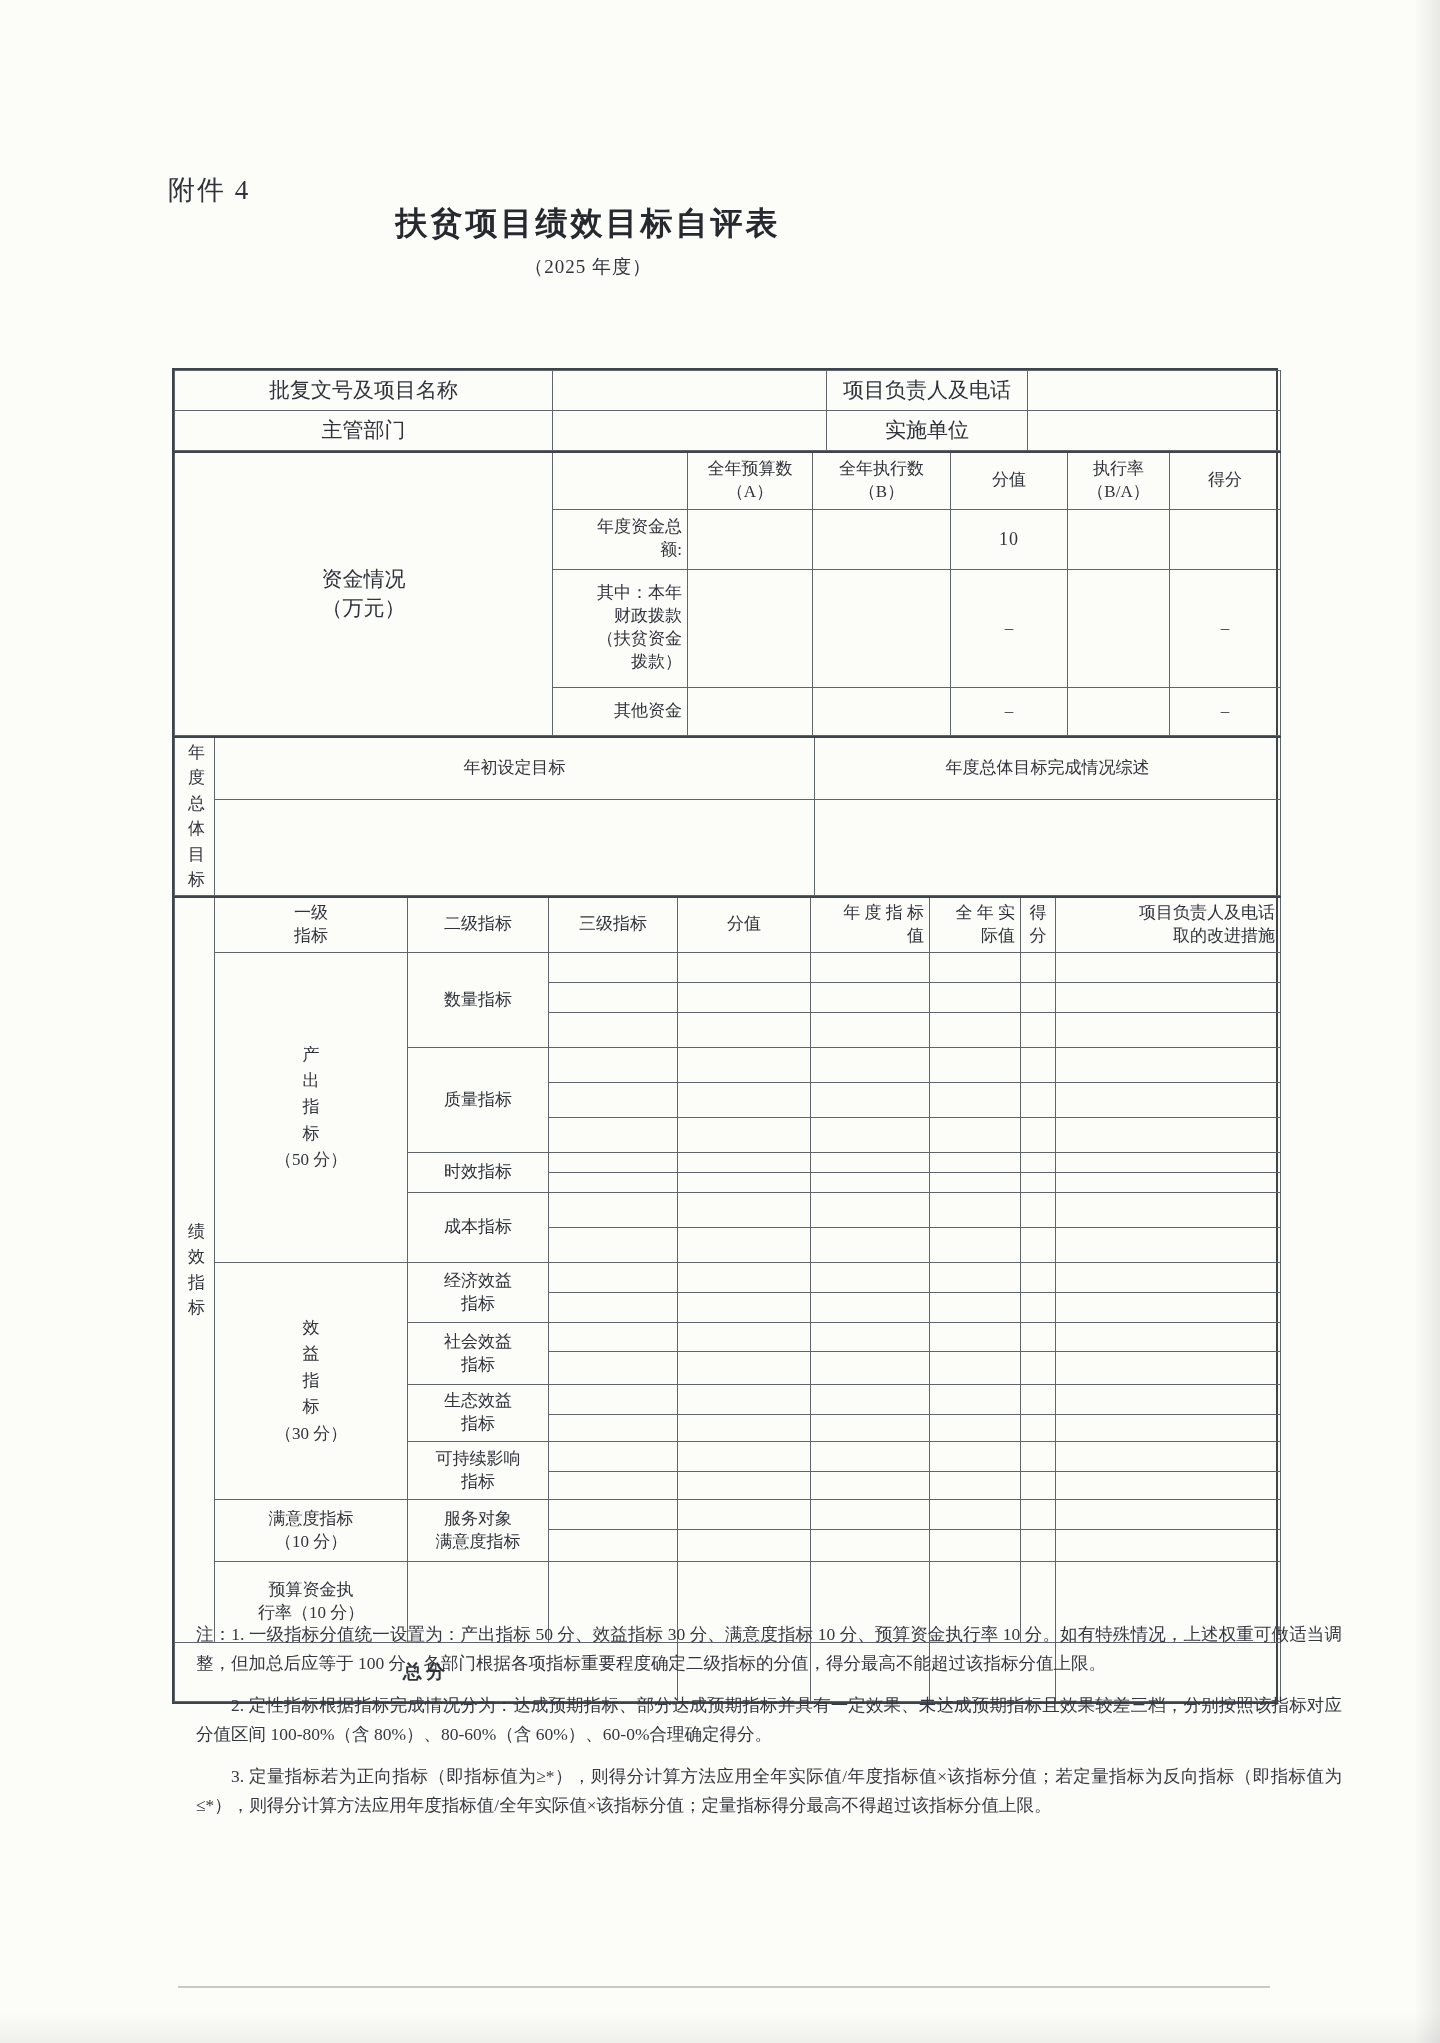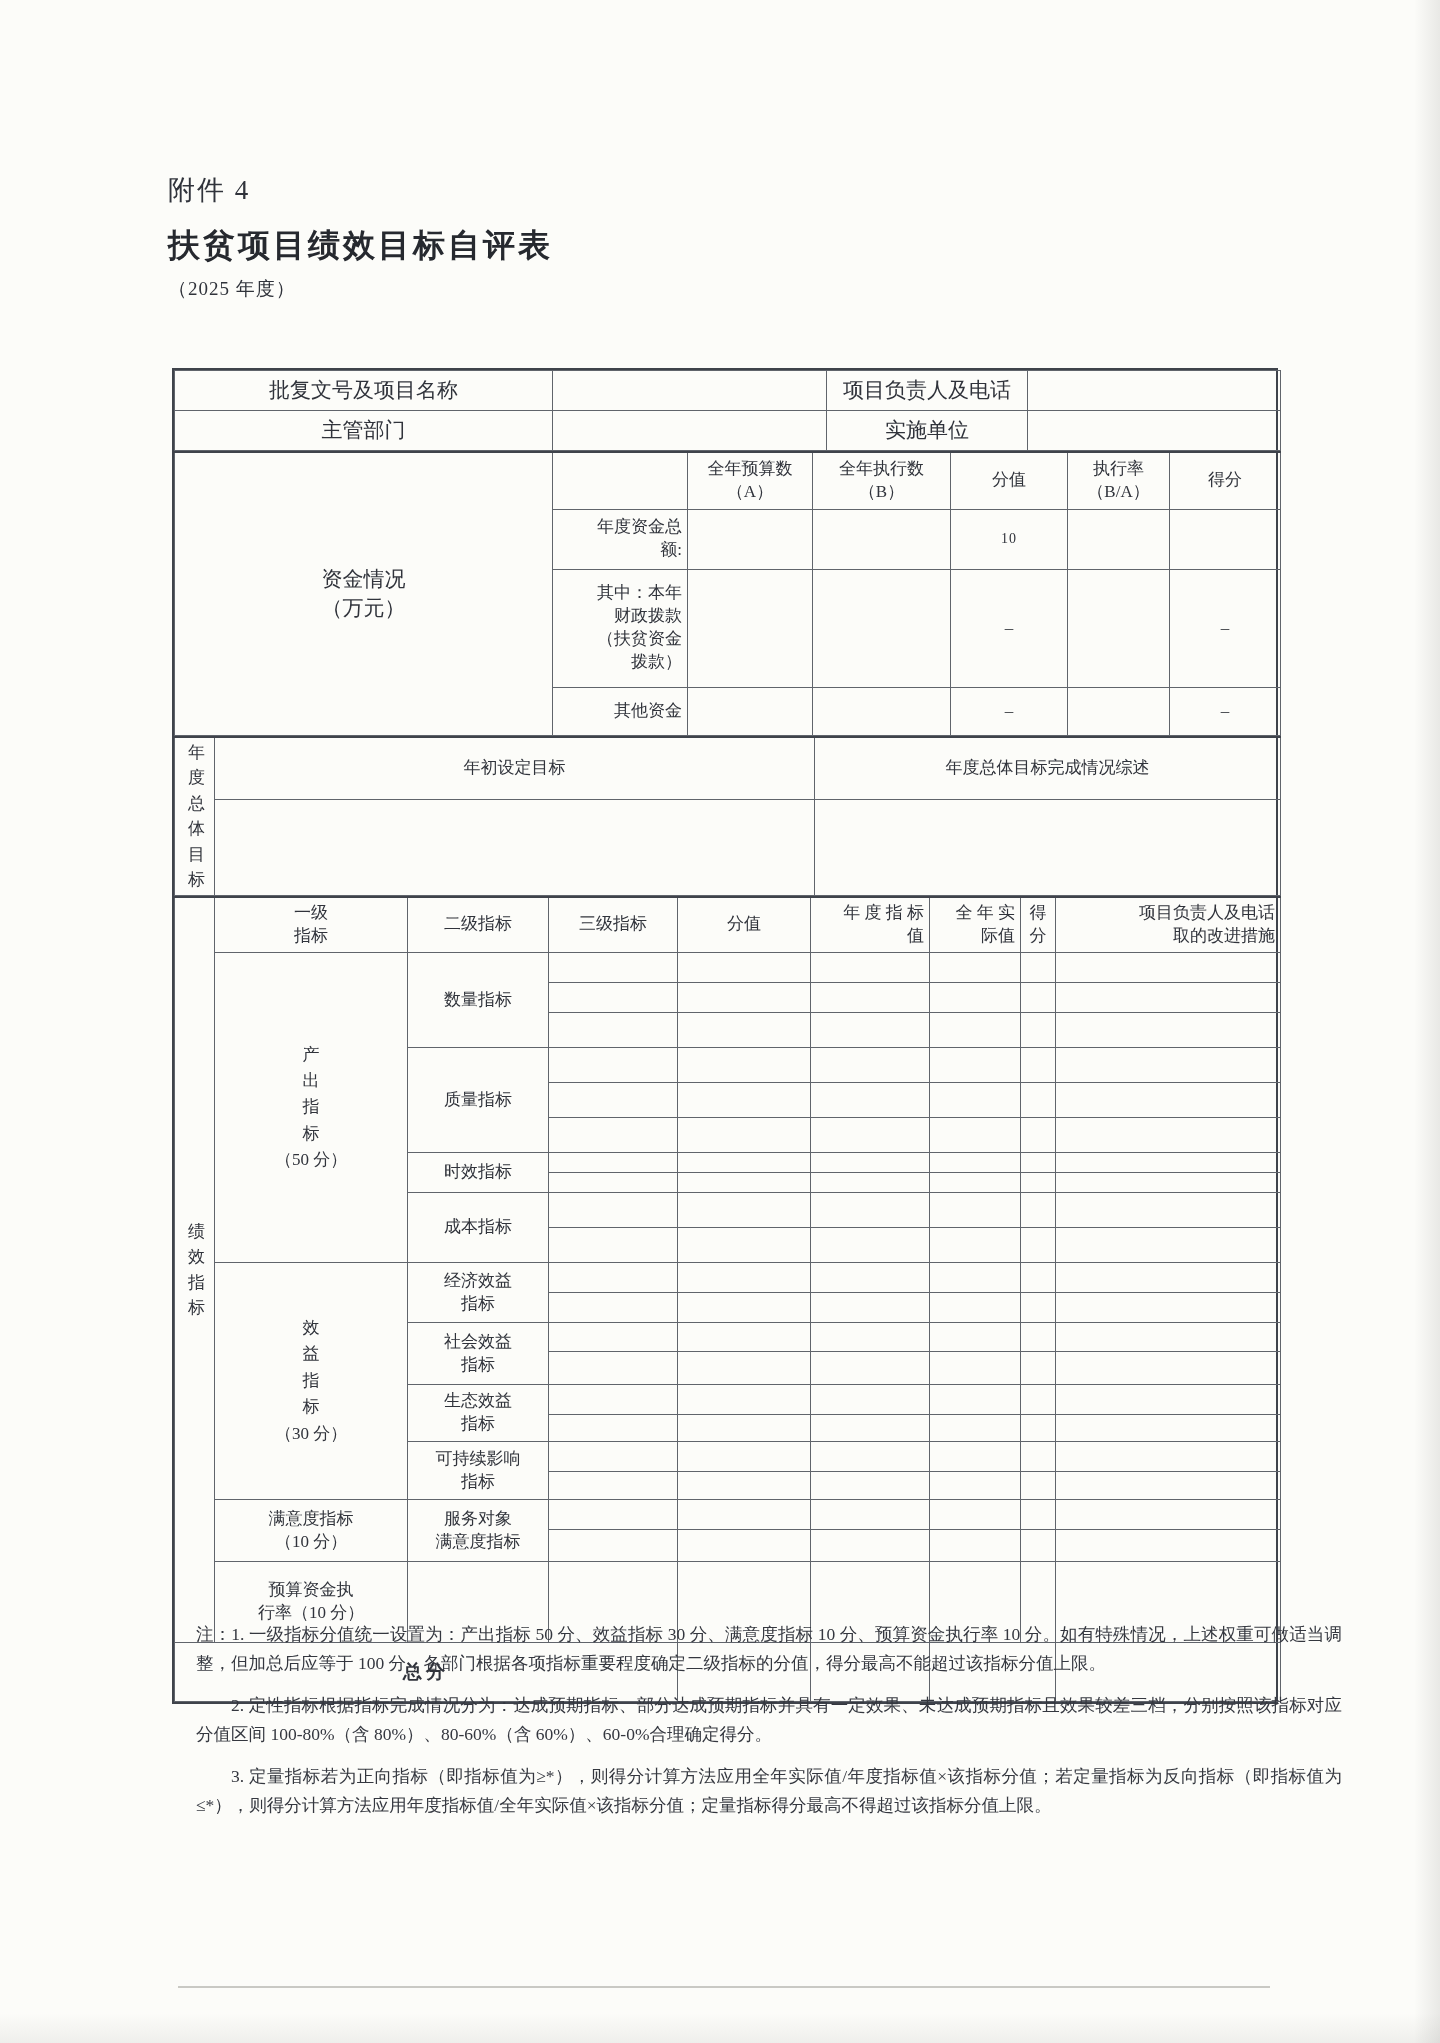--- a/index.html
+++ b/index.html
@@ -18,21 +18,21 @@
     background:linear-gradient(to right, rgba(0,0,0,0), rgba(60,60,58,0.10));
   }
   .edge-bottom {
     position:absolute; left:0; bottom:0; width:100%; height:30px;
     background:linear-gradient(to bottom, rgba(0,0,0,0), rgba(60,60,58,0.07));
   }
   .attachment {
     position:absolute; left:168px; top:172px;
     font-size:27px; letter-spacing:2px;
   }
-  .title-wrap { position:absolute; left:168px; top:224px; width:840px; }
+  .title-wrap { position:absolute; left:168px; top:202px; width:840px; text-align:center; }
   .doc-title {
     font-size:32px; font-weight:bold; letter-spacing:3px; color:#26292f;
   }
   .doc-subtitle { font-size:19px; margin-top:8px; letter-spacing:1px; }
   .tables {
     position:absolute; left:172px; top:368px; width:1106px;
     border:2px solid #3f434b;
   }
   table { border-collapse:collapse; table-layout:fixed; width:1106px; }
   td, th {
@@ -42,21 +42,21 @@
     white-space:pre-line; line-height:1.35;
     overflow:hidden;
   }
   table.sect td, table.sect th { border-top-width:2px; border-top-color:#3f434b; }
   table.sect tr + tr td, table.sect tr + tr th { border-top-width:1px; border-top-color:#60646b; }
   .al { text-align:right; }
   .vlabel { line-height:1.5; padding:2px 13px; font-size:17px; }
   .lv1 { line-height:1.55; }
   .big { font-size:21px; }
   .total-label { font-size:19px; font-weight:bold; letter-spacing:4px; }
-  .score-val { font-size:14px; letter-spacing:1px; }
+  .score-val { font-size:18px; letter-spacing:1px; }
   .notes {
     position:absolute; left:172px; top:1620px; width:1146px;
     font-size:17.5px; line-height:29px; color:#34373f; text-align:justify;margin-left:24px;
   }
   .notes p { margin:0 0 13px 0; }
   .notes p.ind { text-indent:2em; }
   .footer-line {
     position:absolute; left:178px; top:1986px; width:1092px; height:2px;
     background:#c9c9c4;
   }

